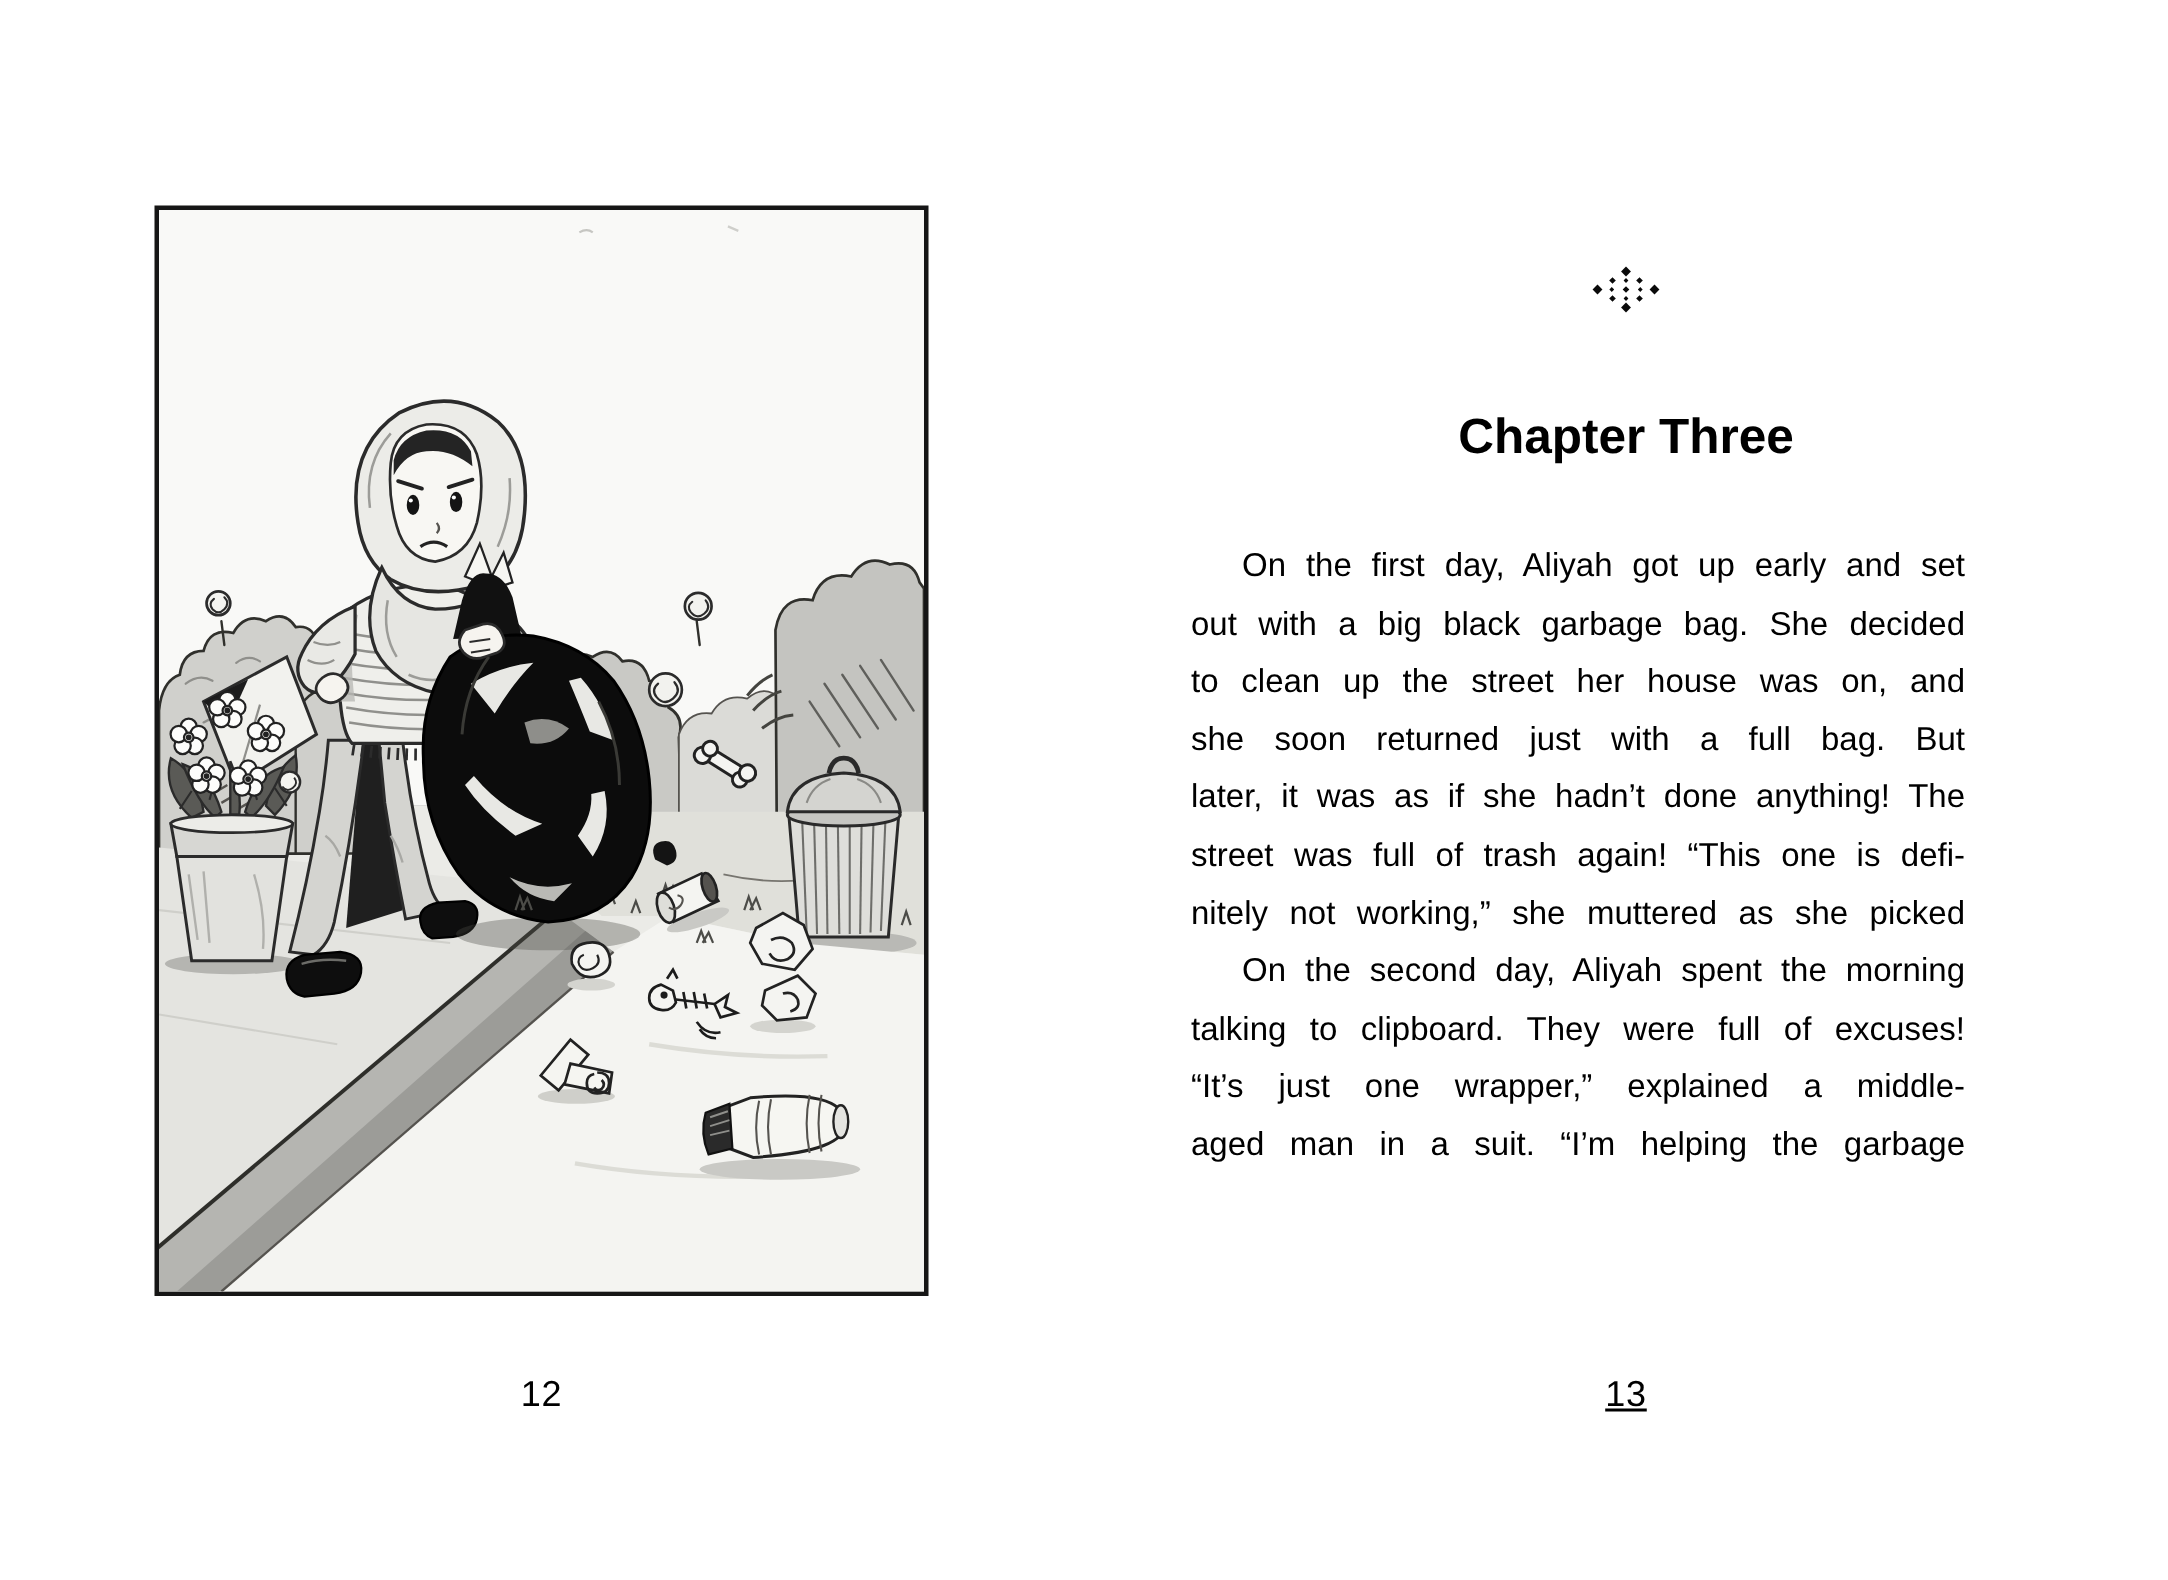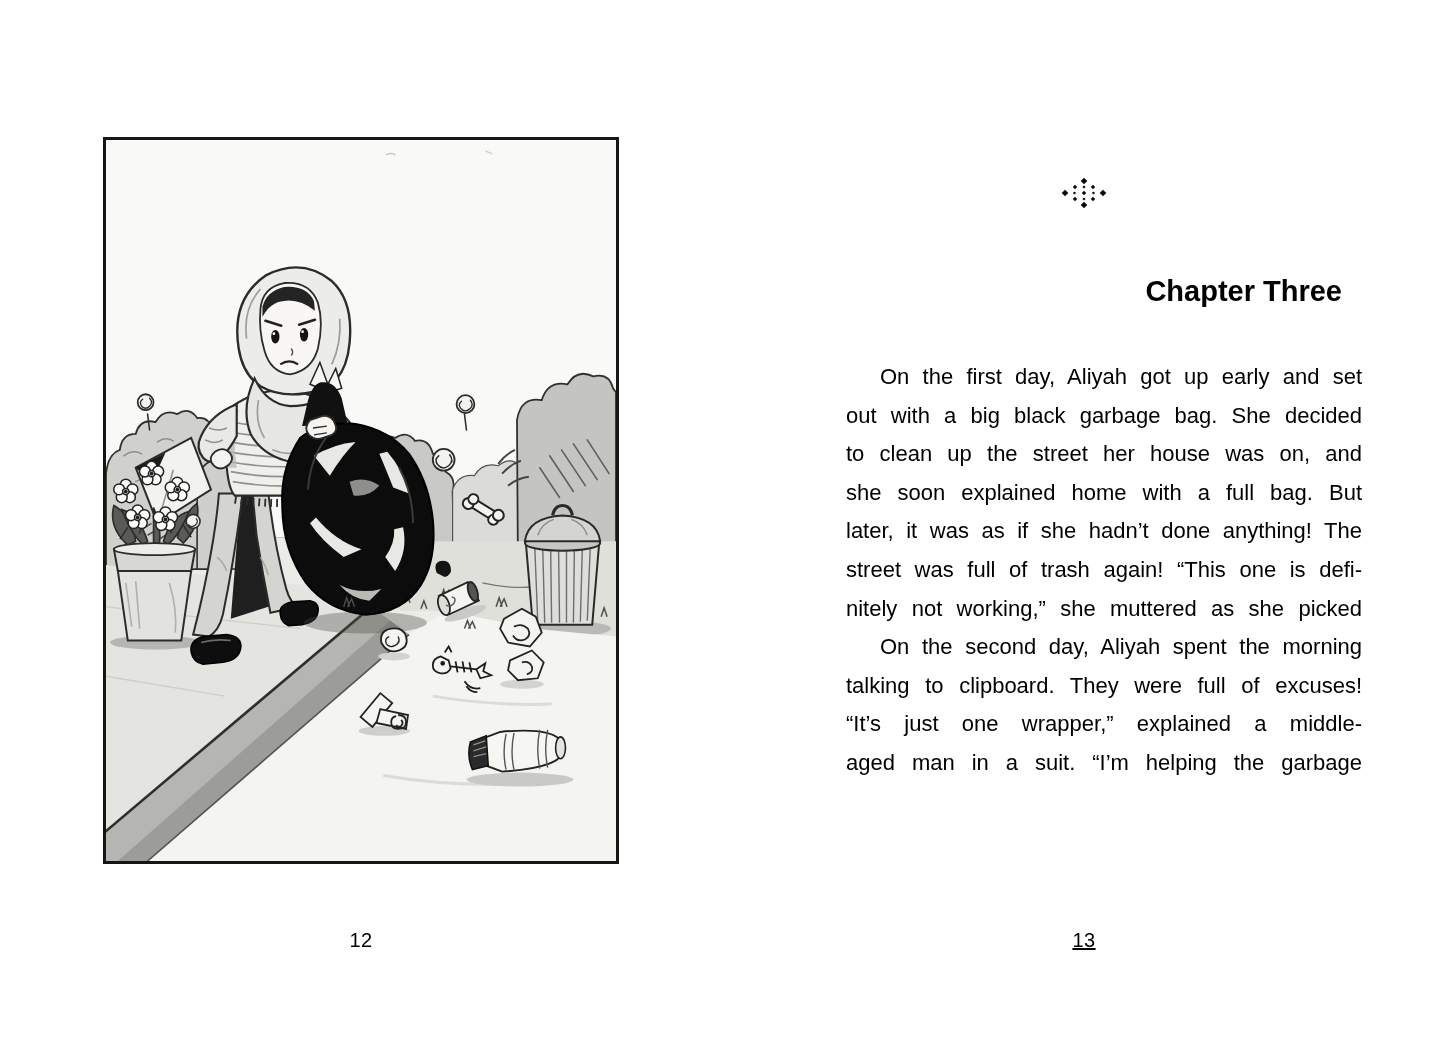--- a/index.html
+++ b/index.html
@@ -7,30 +7,30 @@
     width:1445px;height:1053px;background:#ffffff;position:relative;
     font-family:"Liberation Sans", sans-serif;color:#000;overflow:hidden;
   }
   .spread{position:absolute;inset:0;}
   
   .illus-frame{
     position:absolute;left:103px;top:137px;width:516px;height:727px;
     border:3px solid #161616;box-sizing:border-box;margin:0;background:#f9f9f7;
   }
   .illus-frame svg{display:block;width:100%;height:100%;}
-  .folio{position:absolute;font-size:20px;line-height:1.2;letter-spacing:0.5px;margin-top:12px;}
+  .folio{position:absolute;font-size:24px;line-height:1.2;letter-spacing:0.5px;}
   .folio-left{left:103px;top:916px;width:516px;text-align:center;}
   .folio-right{left:826px;top:916px;width:516px;text-align:center;text-decoration:underline;}
   
   .ornament{position:absolute;left:826px;top:177px;width:516px;display:flex;justify-content:center;}
   .chapter-title{
     position:absolute;left:826px;top:273px;width:516px;margin:0;
-    text-align:right;font-size:29px;font-weight:700;line-height:36px;
+    text-align:center;font-size:33px;font-weight:700;line-height:36px;
   }
-  .body-text{position:absolute;left:846px;top:358px;width:516px;font-size:22px;}
+  .body-text{position:absolute;left:794px;top:358px;width:516px;font-size:22px;}
   .line{
     height:38.6px;line-height:38.6px;overflow:hidden;
     text-align:justify;text-align-last:justify;text-justify:inter-word;
   }
   .line.end{text-align-last:left;}
   .line.ind{padding-left:34px;}
 </style>
 </head>
 <body>
 
@@ -371,21 +371,21 @@
         </g>
       </svg>
     </div>
 
     <h1 class="chapter-title">Chapter Three</h1>
 
     <div class="body-text">
       <div class="line ind">On the first day, Aliyah got up early and set</div>
       <div class="line">out with a big black garbage bag. She decided</div>
       <div class="line">to clean up the street her house was on, and</div>
-      <div class="line">she soon explained home with a full bag. But</div>
+      <div class="line">she soon returned just with a full bag. But</div>
       <div class="line">later, it was as if she hadn’t done anything! The</div>
       <div class="line">street was full of trash again! “This one is defi-</div>
       <div class="line">nitely not working,” she muttered as she picked</div>
       <div class="line ind">On the second day, Aliyah spent the morning</div>
       <div class="line">talking to clipboard. They were full of excuses!</div>
       <div class="line">“It’s just one wrapper,” explained a middle-</div>
       <div class="line">aged man in a suit. “I’m helping the garbage</div>
     </div>
 
     <div class="folio folio-right">13</div>

